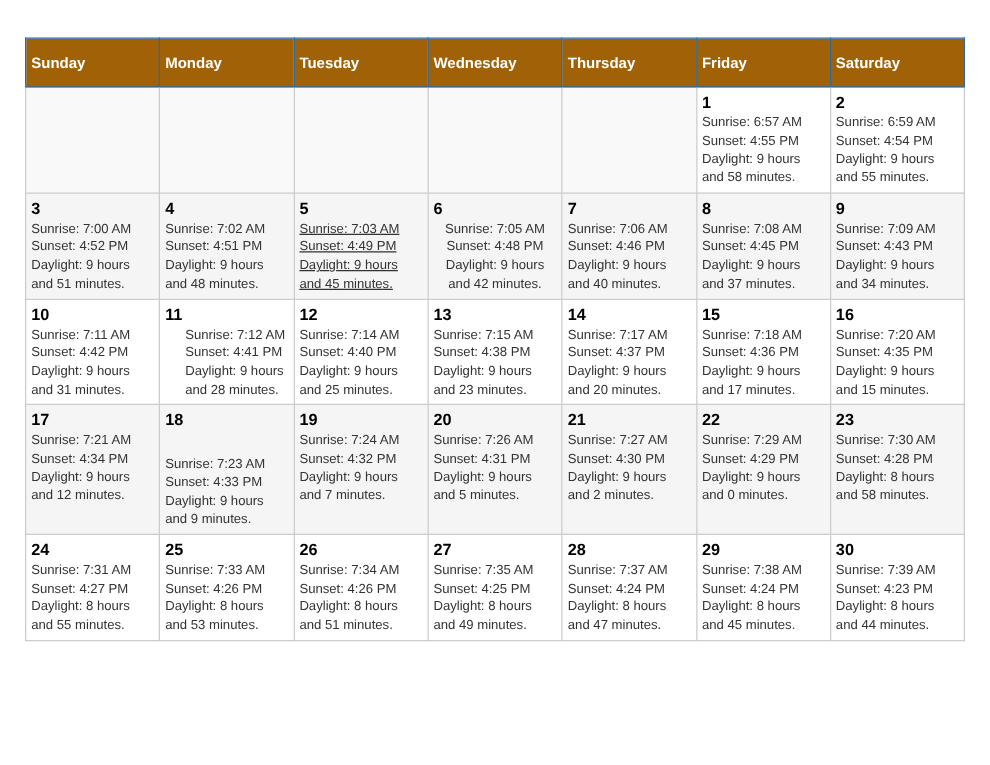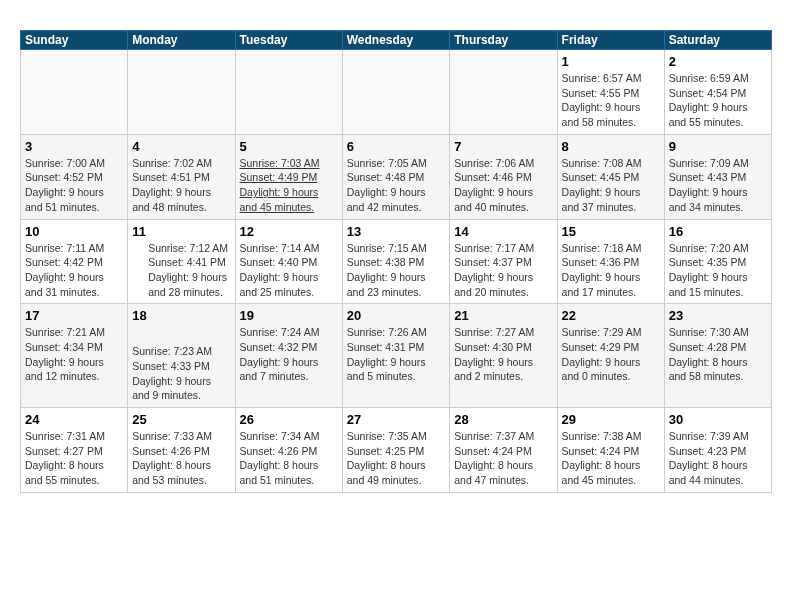--- a/index.html
+++ b/index.html
@@ -32,23 +32,23 @@
     .subtitle {
       font-size: 15px;
       color: #555;
     }
     table {
       width: 100%;
       border-collapse: collapse;
       font-size: 11px;
     }
     thead tr th {
-      background: #0c4a6e;
+      background: #a16207;
       color: #fff;
-      padding: 2px 4px;
+      padding: 12px 4px;
       text-align: left;
       font-size: 12px;
       font-weight: bold;
       border: 1px solid #2d6aa0;
     }
     tbody tr td {
       border: 1px solid #ccc;
       padding: 4px;
       vertical-align: top;
       width: 108px;
@@ -124,21 +124,21 @@
 Daylight: 9 hours and 48 minutes.</div>
         </td>
         <td>
           <div class="day-number">5</div>
           <div class="day-info" style="white-space: pre-line; text-decoration: underline;">Sunrise: 7:03 AM
 Sunset: 4:49 PM
 Daylight: 9 hours and 45 minutes.</div>
         </td>
         <td>
           <div class="day-number">6</div>
-          <div class="day-info" style="white-space: pre-line;">Sunrise: 7:05 AM
+          <div class="day-info" style="white-space: pre-line; text-align: center;">Sunrise: 7:05 AM
 Sunset: 4:48 PM
 Daylight: 9 hours and 42 minutes.</div>
         </td>
         <td>
           <div class="day-number">7</div>
           <div class="day-info" style="white-space: pre-line;">Sunrise: 7:06 AM
 Sunset: 4:46 PM
 Daylight: 9 hours and 40 minutes.</div>
         </td>
         <td>

